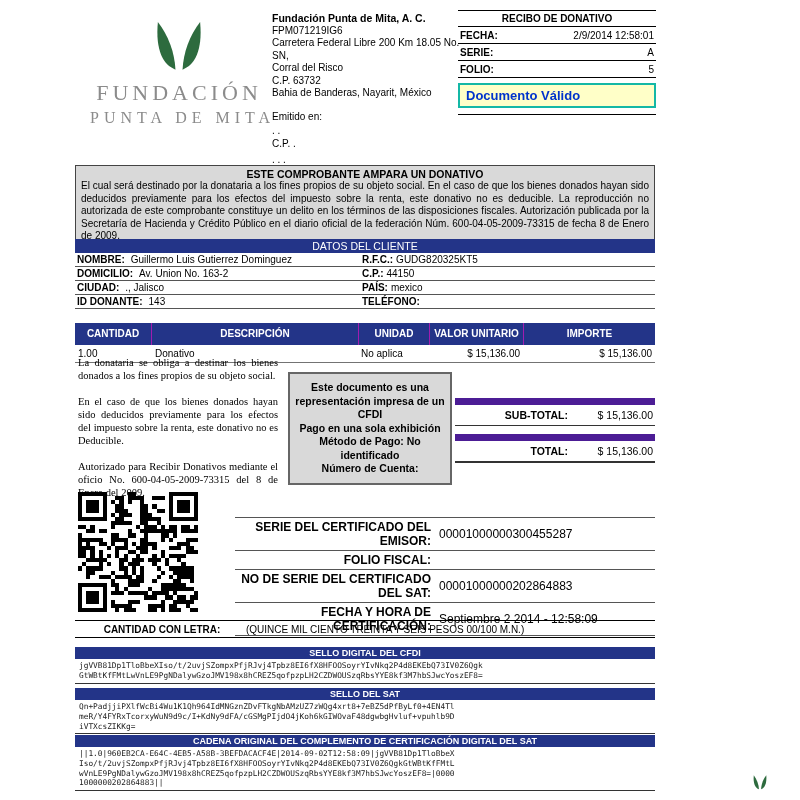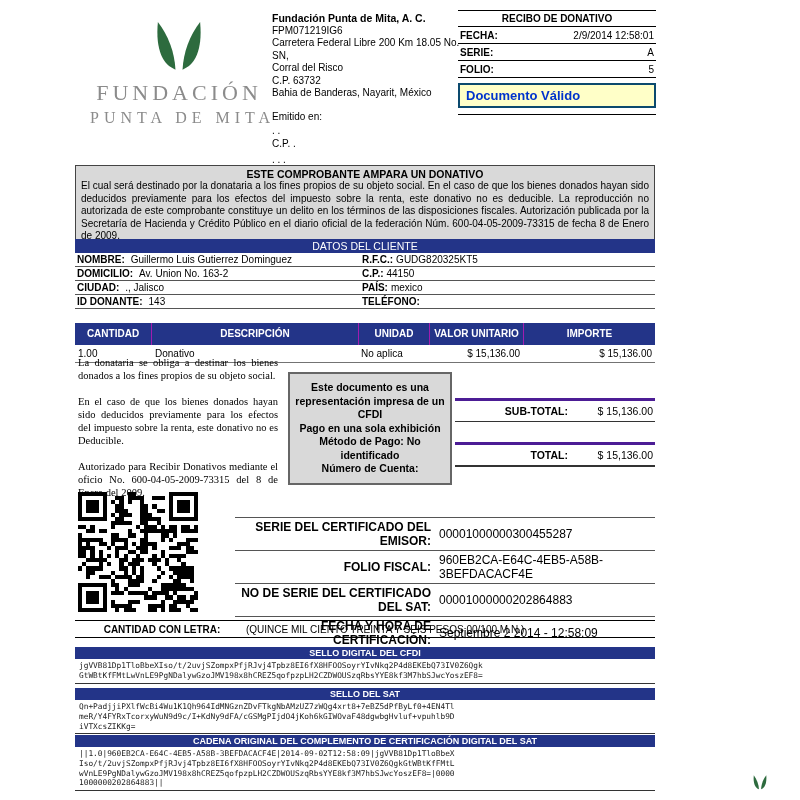--- a/index.html
+++ b/index.html
@@ -19,21 +19,21 @@
   .issuer-name{font-weight:bold;font-size:10.5px;}
   .emitido-label{margin-top:11px;}
   .emitido1{margin-top:2px;}
   .emitido3{margin-top:4px;}
 
   
   #receipt{position:absolute;left:458px;top:10px;width:198px;font-size:10px;}
   .r-title{font-weight:bold;text-align:center;border-top:1px solid #000;border-bottom:1px solid #000;padding:2px 0;}
   .r-row{display:flex;justify-content:space-between;border-bottom:1px solid #000;padding:3px 2px 2px;}
   .r-label{font-weight:bold;}
-  .badge{margin-top:5px;background:var(--badge-bg);border:2px solid #0c4a6e;color:var(--badge-fg);
+  .badge{margin-top:5px;background:var(--badge-bg);border:2px solid #14b8a6;color:var(--badge-fg);
          font-weight:bold;font-size:13px;padding:3px 6px;}
   .r-endline{border-bottom:1px solid #000;margin-top:6px;}
 
   
   #notice{position:absolute;left:75px;top:165px;width:580px;box-sizing:border-box;background:var(--gray);
           border:1px solid #444;padding:2px 5px 4px;}
   .notice-title{font-weight:bold;text-align:center;font-size:10.5px;}
   .notice-body{font-size:10px;line-height:12.6px;text-align:justify;}
 
   
@@ -57,22 +57,22 @@
   #paras{position:absolute;left:78px;top:356px;width:200px;font-family:"Liberation Serif",serif;
          font-size:10.5px;line-height:13px;text-align:justify;}
   #paras p{margin:0 0 13px;}
 
   
   #cfdi-box{position:absolute;left:288px;top:372px;width:164px;box-sizing:border-box;background:var(--gray);
             border:2px solid #666;text-align:center;font-weight:bold;font-size:10.5px;line-height:13.5px;padding:7px 3px;}
 
   
   #totals{position:absolute;left:455px;top:398px;width:200px;font-size:10.5px;}
-  .t-row{display:flex;justify-content:flex-end;align-items:flex-start;border-top:3px solid #4c1d95;
-         border-bottom:1px solid #333;padding:4px 2px;margin-bottom:20px;}
+  .t-row{display:flex;justify-content:flex-end;align-items:flex-start;border-top:7px solid #4c1d95;
+         border-bottom:1px solid #333;padding:4px 2px;margin-bottom:8px;}
   .t-row.total{border-bottom:2px solid #333;}
   .t-label{font-weight:bold;width:95px;text-align:right;}
   .t-value{width:85px;text-align:right;}
 
   
   #qr{position:absolute;left:78px;top:492px;width:122px;height:122px;}
 
   
   #cert{position:absolute;left:235px;top:517px;width:420px;font-size:12px;}
   .cert-row{display:flex;border-top:1px solid #555;padding:2px 0;align-items:center;}
@@ -564,22 +564,20 @@
         <rect x="2" y="24" width="3" height="3"></rect>
       </svg></div>
 
   <div id="cert">
     <div class="cert-row">
       <div class="cert-label">SERIE DEL CERTIFICADO DEL EMISOR:</div>
       <div class="cert-value">00001000000300455287</div>
     </div>
     <div class="cert-row">
       <div class="cert-label">FOLIO FISCAL:</div>
-      <div class="cert-value">960EB2CA-E64C-4EB5-A58B-
-3BEFDACACF4E</div>
     </div>
     <div class="cert-row">
       <div class="cert-label">NO DE SERIE DEL CERTIFICADO DEL SAT:</div>
       <div class="cert-value">00001000000202864883</div>
     </div>
     <div class="cert-row">
       <div class="cert-label">FECHA Y HORA DE CERTIFICACIÓN:</div>
       <div class="cert-value">Septiembre 2 2014 - 12:58:09</div>
     </div>
   </div>

